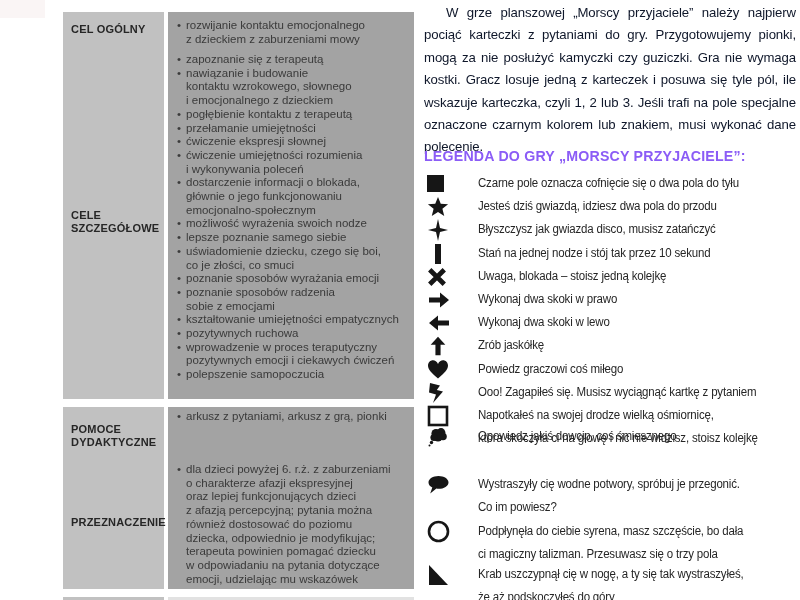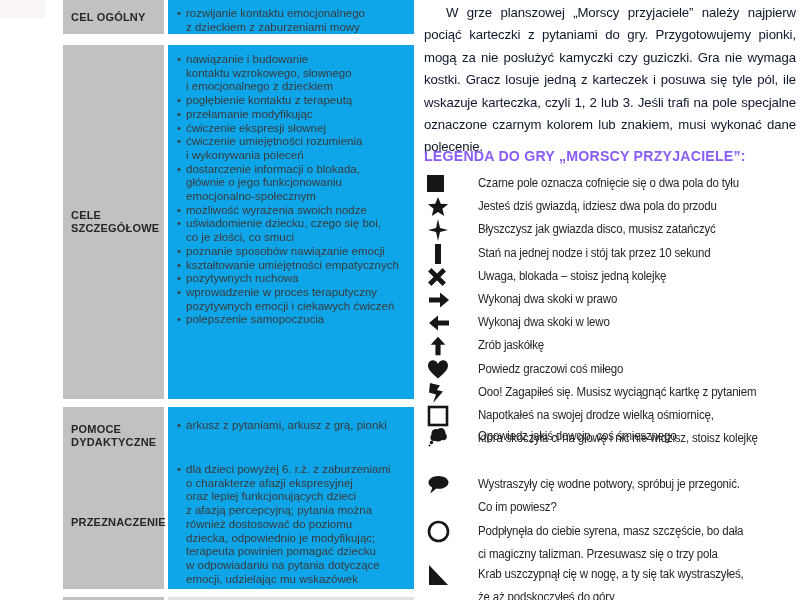--- a/index.html
+++ b/index.html
@@ -14,25 +14,25 @@
   .tlabel{
     position:absolute;left:0;top:0;bottom:0;width:101px;
     background:#c1c1c1;
     display:flex;flex-direction:column;justify-content:center;
     padding-left:8px;box-sizing:border-box;
     font-size:11px;font-weight:bold;color:#262626;
     line-height:13px;white-space:pre-line;letter-spacing:0.2px;
   }
   .tcontent{
     position:absolute;left:105px;top:0;bottom:0;width:246px;
-    background:#0ea5e9;box-sizing:border-box;
+    background:#a3a3a3;box-sizing:border-box;
     padding:7px 4px 4px 8px;
     font-size:11.5px;color:#3a3a3a;line-height:13.7px;
   }
-  .tcontent.vpad{padding-top:12px;}
+  .tcontent.vpad{padding-top:3px;}
   .bullet{position:relative;padding-left:10px;white-space:pre-line;}
   .bullet::before{content:"•";position:absolute;left:1px;top:0;color:#3a3a3a;}
   .sliver-label{position:absolute;left:63px;top:597px;width:101px;height:3px;background:#c1c1c1;}
   .sliver-content{position:absolute;left:168px;top:597px;width:246px;height:3px;background:#e2e2e2;}
   .corner-blob{position:absolute;left:0;top:0;width:45px;height:18px;background:#faf5f5;}
   
   .intro{
     position:absolute;left:424px;top:2px;width:372px;
     font-size:13.2px;line-height:22.4px;color:#0f172a;
     text-align:justify;text-indent:22px;letter-spacing:-0.1px;
@@ -50,47 +50,51 @@
   }
   svg{display:block;}
   .ic{fill:#161616;}
   .ic-stroke{fill:none;stroke:#161616;}
 </style>
 </head>
 <body>
 
 <div class="corner-blob"></div>
 
-<div class="trow" style="top:0;height:34px">
+<div class="trow" style="top:12px;height:34px">
   <div class="tlabel">CEL OGÓLNY</div>
   <div class="tcontent">
     <div class="bullet">rozwijanie kontaktu emocjonalnego
 z dzieckiem z zaburzeniami mowy</div>
   </div>
 </div>
 
 <div class="trow" style="top:45px;height:354px">
   <div class="tlabel">CELE
 SZCZEGÓŁOWE</div>
   <div class="tcontent" style="padding-top:8px">
+    <div class="bullet">zapoznanie się z terapeutą</div>
     <div class="bullet">nawiązanie i budowanie
 kontaktu wzrokowego, słownego
 i emocjonalnego z dzieckiem</div>
     <div class="bullet">pogłębienie kontaktu z terapeutą</div>
-    <div class="bullet">przełamanie modyfikując</div>
+    <div class="bullet">przełamanie umiejętności</div>
     <div class="bullet">ćwiczenie ekspresji słownej</div>
     <div class="bullet">ćwiczenie umiejętności rozumienia
 i wykonywania poleceń</div>
     <div class="bullet">dostarczenie informacji o blokada,
 głównie o jego funkcjonowaniu
 emocjonalno-społecznym</div>
     <div class="bullet">możliwość wyrażenia swoich nodze</div>
+    <div class="bullet">lepsze poznanie samego siebie</div>
     <div class="bullet">uświadomienie dziecku, czego się boi,
 co je złości, co smuci</div>
-    <div class="bullet">poznanie sposobów nawiązanie emocji</div>
+    <div class="bullet">poznanie sposobów wyrażania emocji</div>
+    <div class="bullet">poznanie sposobów radzenia
+sobie z emocjami</div>
     <div class="bullet">kształtowanie umiejętności empatycznych</div>
     <div class="bullet">pozytywnych ruchowa</div>
     <div class="bullet">wprowadzenie w proces teraputyczny
 pozytywnych emocji i ciekawych ćwiczeń</div>
     <div class="bullet">polepszenie samopoczucia</div>
   </div>
 </div>
 
 <div class="trow" style="top:407px;height:58px">
   <div class="tlabel">POMOCE

